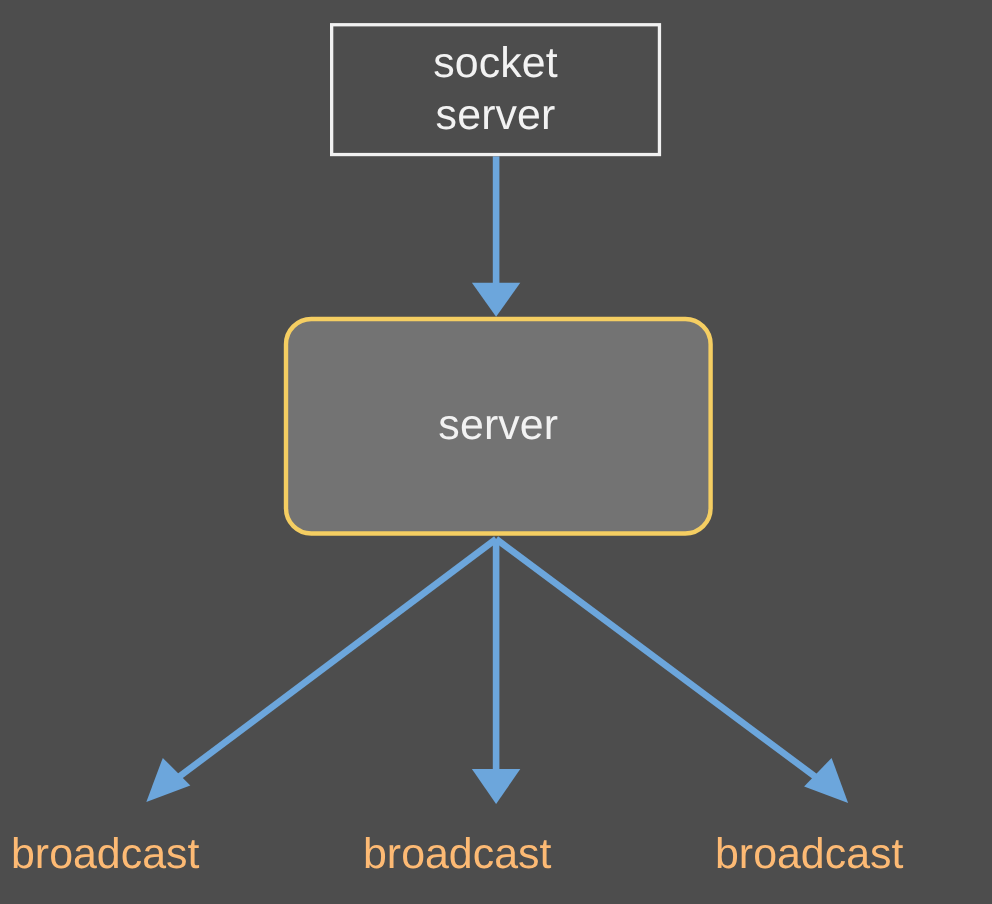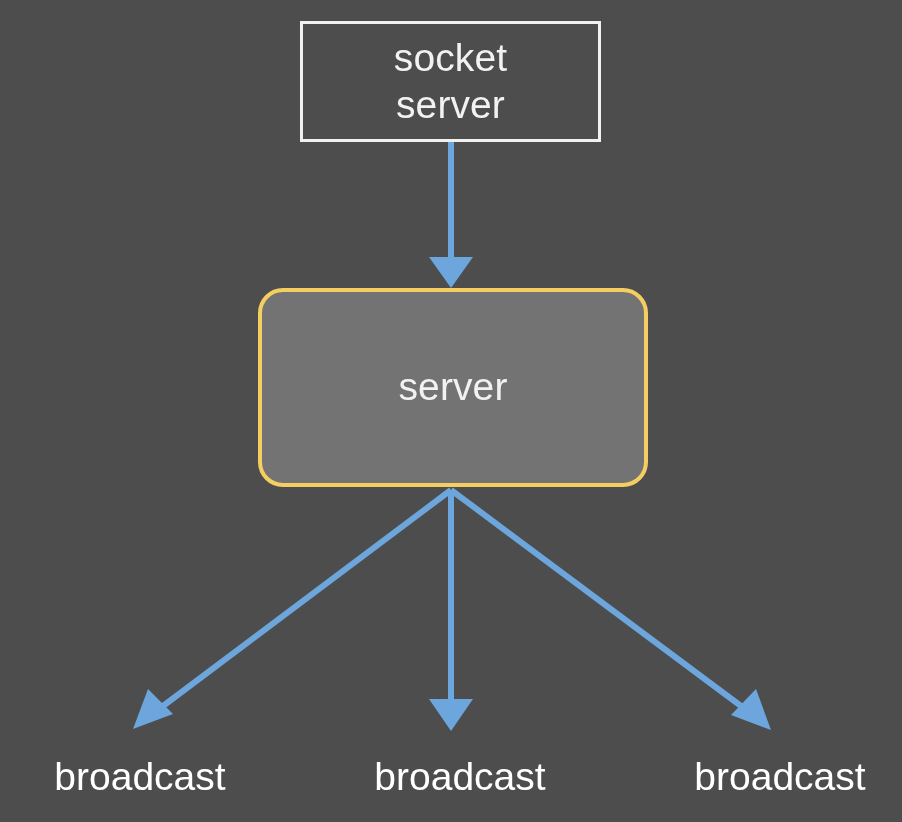--- a/index.html
+++ b/index.html
@@ -68,24 +68,23 @@
     border-radius: 25px;
     background: #737373;
   }
   #node-server .node-label {
     font-size: 39px;
   }
 
   
   .free-label {
     position: absolute;
-    color: #ffffff;
+    color: #fdba74;
     font-size: 39px;
     line-height: 1;
-    text-align: center;
     white-space: nowrap;
   }
   #label-broadcast-left   { left: 10px;  top: 757px; width: 260px; }
   #label-broadcast-center { left: 330px; top: 757px; width: 260px; }
   #label-broadcast-right  { left: 650px; top: 757px; width: 260px; }
 </style>
 </head>
 <body>
 
 <div id="diagram-canvas">

